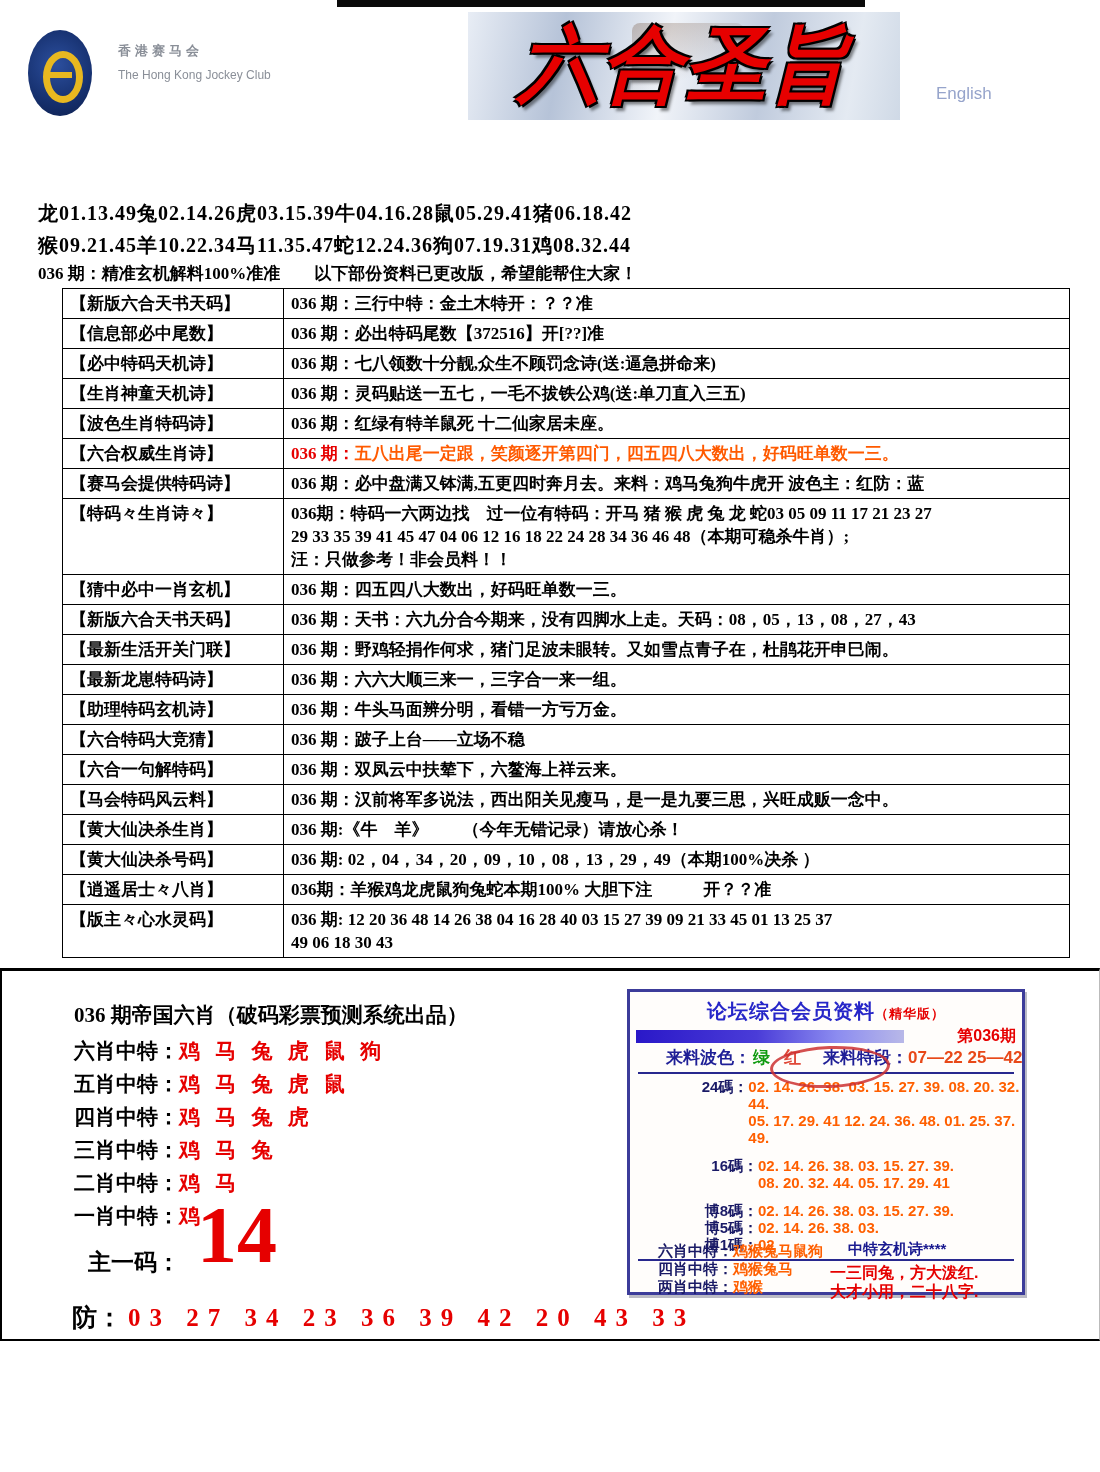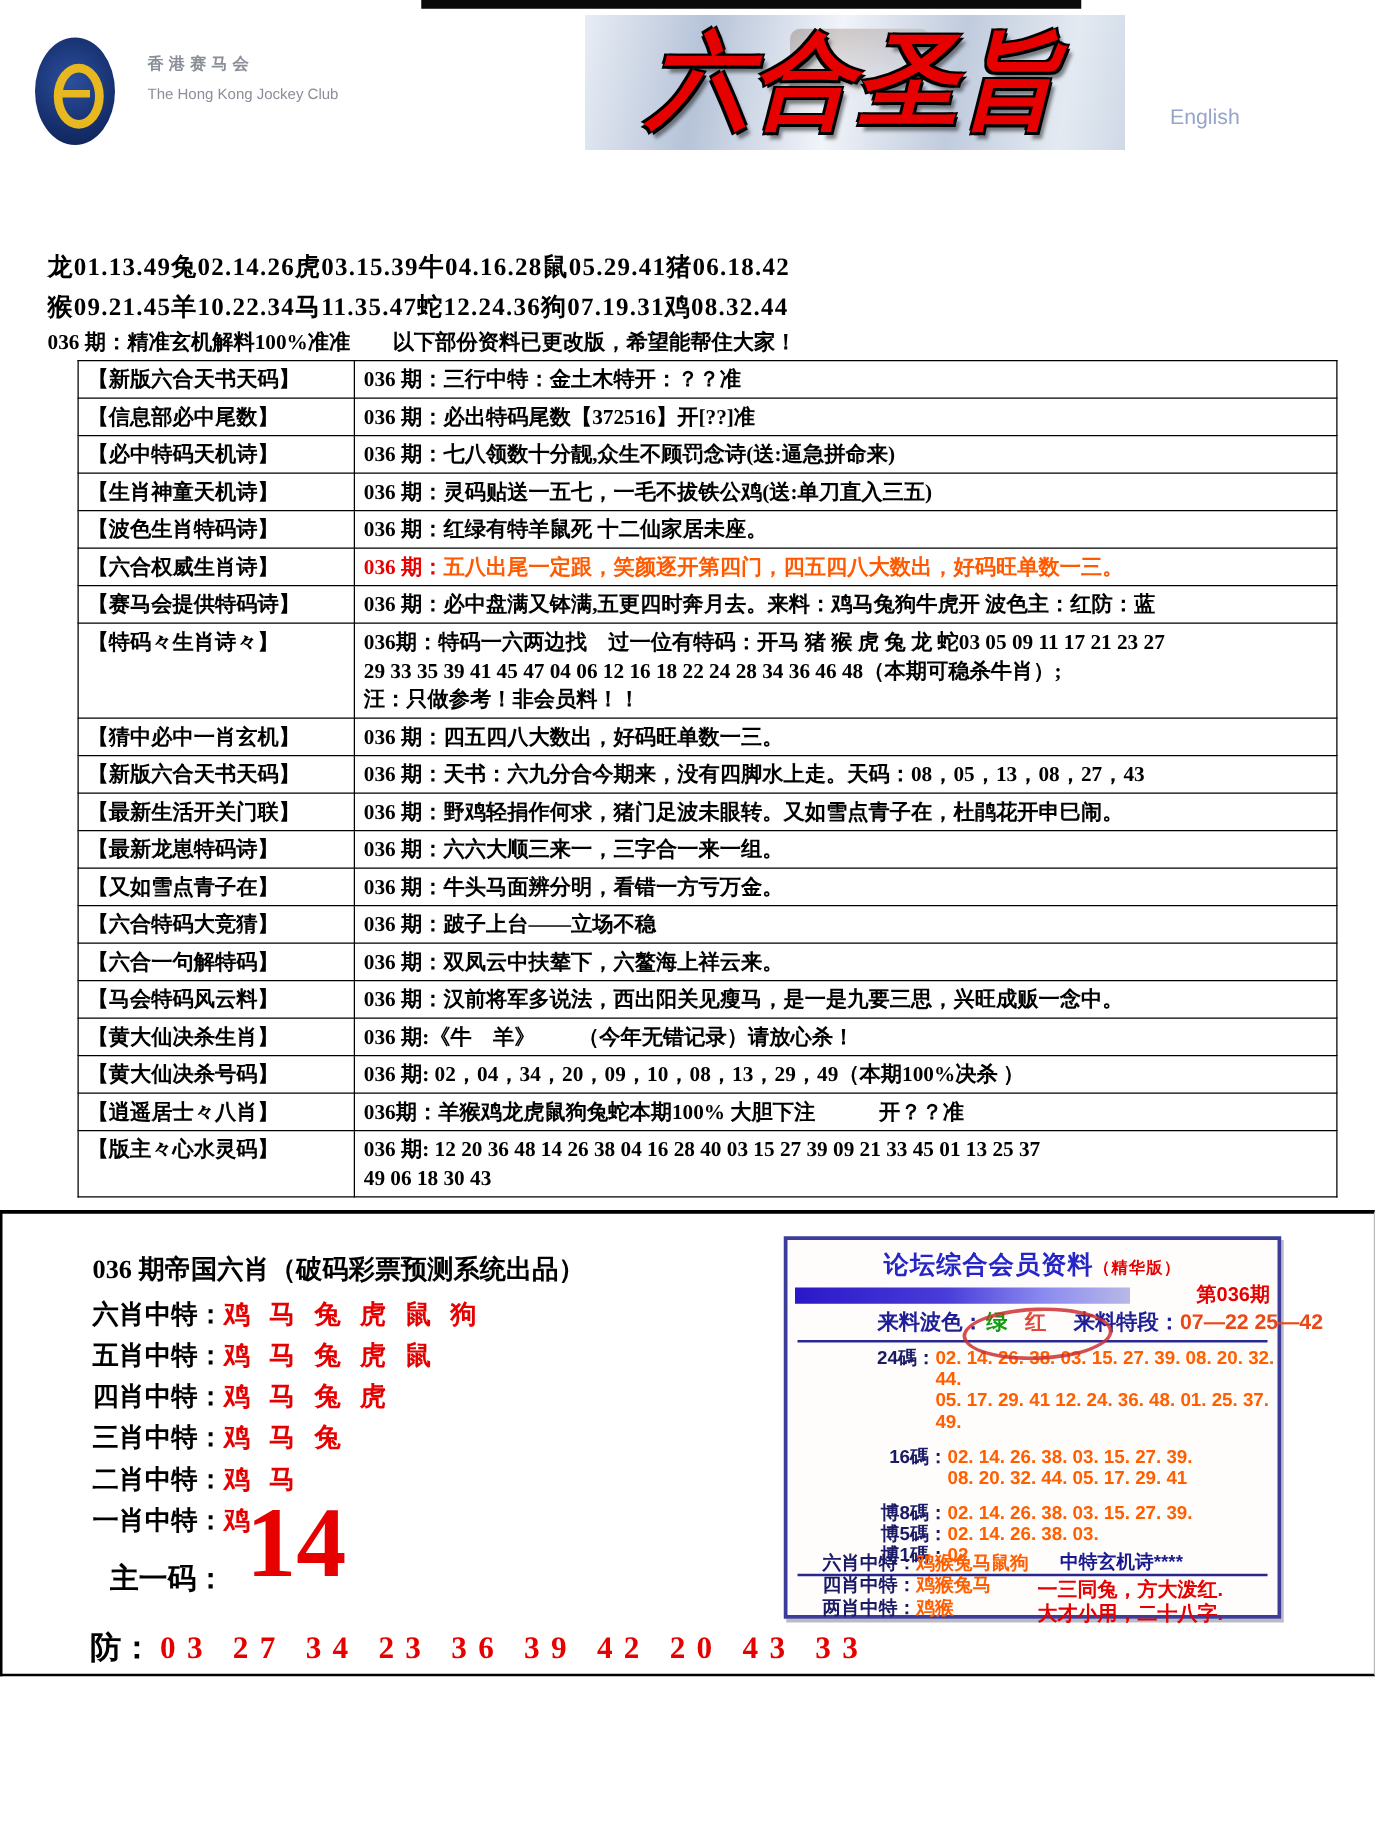--- a/index.html
+++ b/index.html
@@ -57,21 +57,21 @@
 
   
   .mbox { position:absolute; left:625px; top:18px; width:392px; height:300px;
           border:3px solid #3c3c9a; box-shadow:2px 3px 0 rgba(120,120,140,.5); background:#fffdfb;
           font-family:"Liberation Sans","DejaVu Sans",sans-serif; }
   .mb-title { text-align:center; margin-top:6px; font-size:20px; font-weight:bold; color:#2626c8; letter-spacing:1px; }
   .mb-title .sfx { color:#e60000; font-size:13px; }
   .mb-bar-row { display:flex; align-items:center; padding:0 6px; margin-top:3px; height:16px; }
   .mb-bar { width:268px; height:13px; background:linear-gradient(to right,#2a18c8 0%,#4a3cd8 45%,#8c8cf0 75%,#b8b8e8 100%); }
   .mb-issue { margin-left:auto; color:#e60000; font-weight:bold; font-size:16px; }
-  .mb-wave { margin-top:2px; padding-left:72px; font-size:17px; font-weight:bold; color:#1e1e96; white-space:nowrap; }
+  .mb-wave { margin-top:2px; padding-left:36px; font-size:17px; font-weight:bold; color:#1e1e96; white-space:nowrap; }
   .mb-wave .grn { color:#0f9a0f; margin:0 14px 0 2px; }
   .mb-wave .red { color:#e04838; margin-right:22px; }
   .mb-wave .seg { color:#e84818; }
   .mb-hr { border-top:2px solid #28288e; margin:3px 8px 0 8px; }
   .code-rows { margin-top:4px; }
   .code-row { display:flex; font-size:15px; font-weight:bold; line-height:17px; }
   .code-row.gap { margin-top:11px; }
   .code-lbl { width:128px; text-align:right; color:#1a1a66; white-space:pre; }
   .code-vals { color:#ff5f00; }
   .mb-hr2 { border-top:2px solid #28288e; margin:6px 8px 0 8px; }
@@ -159,21 +159,21 @@
         </tr>
     <tr>
           <td class="lbl">【最新生活开关门联】</td>
           <td class="val">036 期：野鸡轻捐作何求，猪门足波未眼转。又如雪点青子在，杜鹃花开申巳闹。</td>
         </tr>
     <tr>
           <td class="lbl">【最新龙崽特码诗】</td>
           <td class="val">036 期：六六大顺三来一，三字合一来一组。</td>
         </tr>
     <tr>
-          <td class="lbl">【又如雪点青子在】</td>
+          <td class="lbl">【助理特码玄机诗】</td>
           <td class="val">036 期：牛头马面辨分明，看错一方亏万金。</td>
         </tr>
     <tr>
           <td class="lbl">【六合特码大竞猜】</td>
           <td class="val">036 期：跛子上台——立场不稳</td>
         </tr>
     <tr>
           <td class="lbl">【六合一句解特码】</td>
           <td class="val">036 期：双凤云中扶辇下，六鳌海上祥云来。</td>
         </tr>

